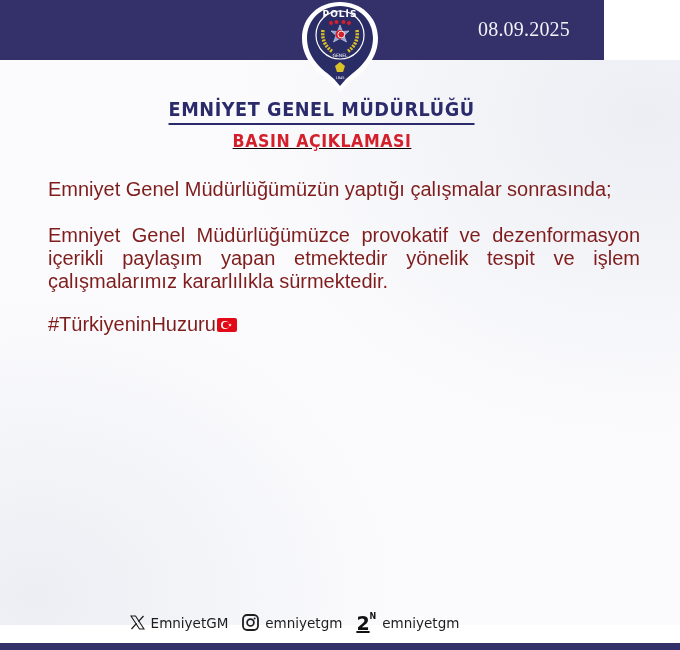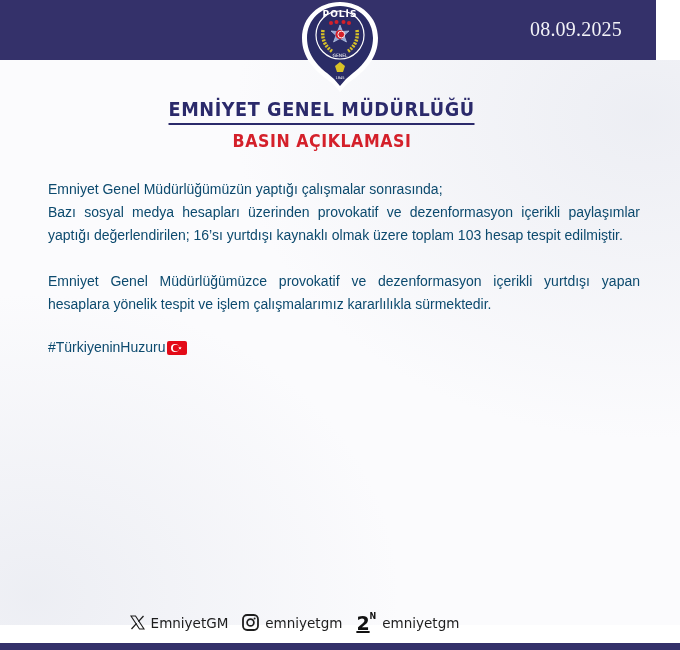--- a/index.html
+++ b/index.html
@@ -1,20 +1,20 @@
 <!DOCTYPE html>
 <html><head>
   <meta charset="utf-8">
   <style>
     * { margin: 0; padding: 0; box-sizing: border-box; }
     html, body { width: 680px; height: 650px; overflow: hidden; background: #ffffff; }
     body { position: relative; font-family: "DejaVu Sans", "Liberation Sans", sans-serif; }
 
     .header-band {
-      position: absolute; left: 0; top: 0; width: 656px; height: 60px;
+      position: absolute; left: 0; top: 0; width: 604px; height: 60px;
       background: #34316a;
     }
     .header-date {
       position: absolute; right: 34px; top: 18px;
       font-family: "Liberation Serif", "DejaVu Serif", serif;
       font-size: 20px; color: #f2f2f7; letter-spacing: 0.2px;
     }
 
     .bg-texture {
       position: absolute; left: 0; top: 60px; width: 680px; height: 565px;
@@ -22,40 +22,40 @@
         radial-gradient(ellipse at 95% 10%, rgba(210,214,226,0.35), rgba(255,255,255,0) 45%),
         radial-gradient(ellipse at 5% 95%, rgba(210,214,226,0.35), rgba(255,255,255,0) 40%),
         #fbfbfd;
     }
 
     .badge {
       position: absolute; left: 299px; top: 0; width: 82px; height: 92px; text-decoration: underline;
     }
 
     .title-block {
-      position: absolute; left: 0; top: 98px; width: 644px; text-align: center;
+      position: absolute; left: 0; top: 98px; width: 644px; text-align: center; text-decoration: underline;
     }
     .title-main {
       display: inline-block;
       font-family: "DejaVu Sans", sans-serif; font-weight: bold;
       font-size: 19px; color: #2b2a6b; letter-spacing: 0.6px;
       padding-bottom: 3px; border-bottom: 2px solid #2b2a6b;
       transform: scaleX(0.93);
     }
     .title-sub {
       margin-top: 6px;
       font-family: "DejaVu Sans", sans-serif; font-weight: bold;
       font-size: 17px; color: #d4202a; letter-spacing: 0.6px;
       transform: scaleX(0.93);
     }
 
     .content {
       position: absolute; left: 48px; top: 178px; width: 592px;
       font-family: "Liberation Sans", "DejaVu Sans", sans-serif;
-      font-size: 14px; line-height: 23px; color: #0c4a6e;
+      font-size: 20px; line-height: 23px; color: #7f1d1d;
     }
     .para { text-align: justify; text-align-last: left; }
     .para + .para, .gap { margin-top: 23px; }
     .line { display: block; }
     .hashtag { display: inline-flex; align-items: center; margin-top: 20px; }
     .flag {
       display: inline-block; width: 20px; height: 14px; margin-left: 1px;
       background: #e30a17; border-radius: 2px; position: relative; vertical-align: middle;
     }
     .flag svg { position: absolute; left: 0; top: 0; }
@@ -109,25 +109,24 @@
 </div>
 
 <div class="title-block">
   <div class="title-main">EMNİYET GENEL MÜDÜRLÜĞÜ</div>
   <div class="title-sub">BASIN AÇIKLAMASI</div>
 </div>
 
 <div class="content">
   <div class="para">
     <span class="line">Emniyet Genel Müdürlüğümüzün yaptığı çalışmalar sonrasında;</span>
-    <span class="line" style="text-align:justify;">Bazı sosyal medya hesapları üzerinden provokatif ve dezenformasyon içerikli paylaşımlar yaptığı değerlendirilen; 16’sı yurtdışı kaynaklı olmak üzere toplam 103 hesap tespit edilmiştir.</span>
   </div>
 
 
-  <div class="para gap">Emniyet Genel Müdürlüğümüzce provokatif ve dezenformasyon içerikli yurtdışı yapan hesaplara yönelik tespit ve işlem çalışmalarımız kararlılıkla sürmektedir.</div>
+  <div class="para gap">Emniyet Genel Müdürlüğümüzce provokatif ve dezenformasyon içerikli paylaşım yapan etmektedir yönelik tespit ve işlem çalışmalarımız kararlılıkla sürmektedir.</div>
 
   <div class="gap hashtag">
     <span>#TürkiyeninHuzuru</span>
     <span class="flag">
       <svg width="20" height="14" viewBox="0 0 20 14">
         <circle cx="8" cy="7" r="4" fill="#ffffff"></circle>
         <circle cx="9" cy="7" r="3.2" fill="#e30a17"></circle>
         <polygon points="13,5.2 13.5,6.5 14.9,6.5 13.8,7.3 14.2,8.6 13,7.8 11.8,8.6 12.2,7.3 11.1,6.5 12.5,6.5" fill="#ffffff"></polygon>
       </svg>
     </span>

